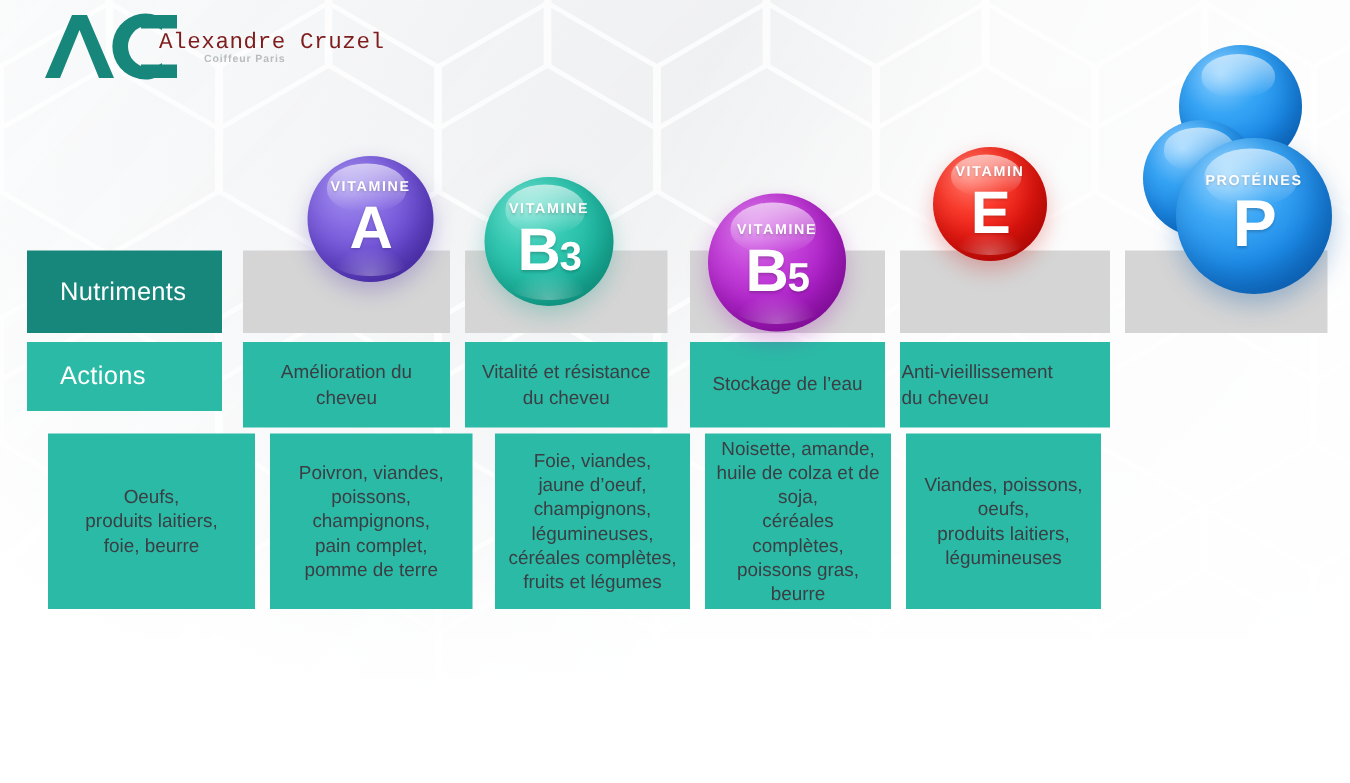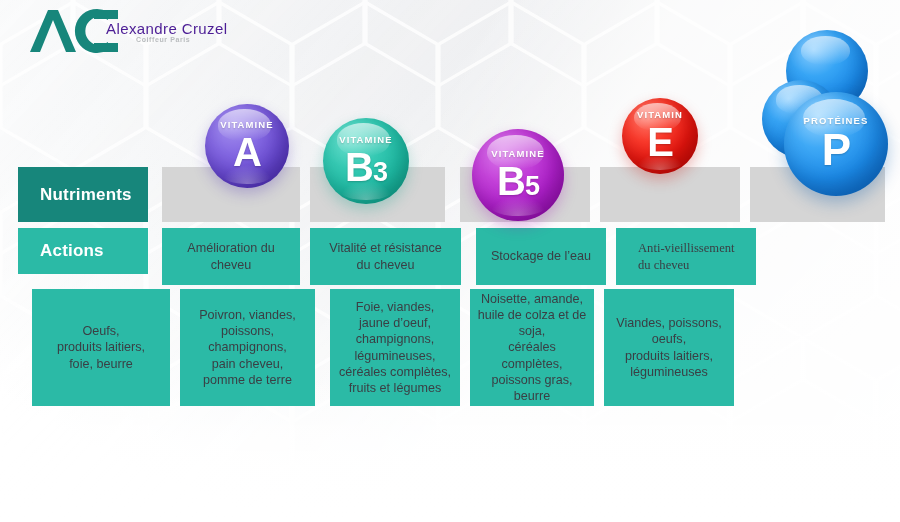--- a/index.html
+++ b/index.html
@@ -53,22 +53,22 @@
     top: 6px;
     width: 260px;
     height: 50px;
   }
   #logo-wordmark {
     position: absolute;
     left: 78px;
     top: 14px;
     font-size: 15px;
     letter-spacing: .4px;
-    color: #4c1d95;
-    font-family: Liberation Sans, sans-serif;
+    color: #7f1d1d;
+    font-family: Liberation Mono, monospace;
     white-space: nowrap;
   }
   #logo-tagline {
     position: absolute;
     left: 108px;
     top: 30px;
     font-size: 7px;
     font-weight: bold;
     letter-spacing: .6px;
     color: #b9bcbe;
@@ -77,41 +77,40 @@
 
   
   .row { position: absolute; display: flex; }
 
   .label-cell {
     width: 130px;
     display: flex;
     align-items: center;
     padding-left: 22px;
     color: #ffffff;
-    font-weight: bold;
+    font-weight: normal;
     font-size: 17px;
     letter-spacing: .2px;
   }
 
   .data-cell {
     display: flex;
     align-items: center;
     justify-content: center;
     text-align: center;
     color: #3a3f44;
     font-size: 12.6px;
     line-height: 1.28;
     padding: 4px 7px;
     white-space: pre-line;
   }
   .data-cell.left {
     justify-content: flex-start;
     text-align: left;
-    padding-left: 22px;
-    font-family: Liberation Serif, serif;
+    padding-left: 1px;
   }
 
   
   #row-nutriments { left: 18px; top: 167px; height: 55px; }
   #row-nutriments .label-cell { background: #17867b; height: 55px; }
   #row-nutriments .data-cell { background: #d5d5d5; height: 55px; }
 
   
   #row-actions { left: 18px; top: 228px; height: 57px; }
   #row-actions .label-cell { background: #2bbaa6; height: 46px; }
@@ -288,40 +287,40 @@
     <div style="width:10px"></div>
     <div class="data-cell" style="width:135px"></div>
   </div>
 
   <div class="row" id="row-actions">
     <div class="label-cell">Actions</div>
     <div style="width:14px"></div>
     <div class="data-cell" style="width:138px">Amélioration du
 cheveu</div>
     <div style="width:10px"></div>
-    <div class="data-cell" style="width:151px">Vitalité et résistance
+    <div class="data-cell" style="width:135px">Vitalité et résistance
 du cheveu</div>
     <div style="width:15px"></div>
     <div class="data-cell" style="width:130px">Stockage de l’eau</div>
     <div style="width:10px"></div>
     <div class="data-cell left" style="width:140px">Anti-vieillissement
 du cheveu</div>
     <div style="width:10px"></div>
   </div>
 
   <div class="row" id="row-aliments">
     <div style="width:14px"></div>
     <div class="data-cell" style="width:138px">Oeufs,
 produits laitiers,
 foie, beurre</div>
     <div style="width:10px"></div>
     <div class="data-cell" style="width:135px">Poivron, viandes,
 poissons,
 champignons,
-pain cheveu,
+pain complet,
 pomme de terre</div>
     <div style="width:15px"></div>
     <div class="data-cell" style="width:130px">Foie, viandes,
 jaune d’oeuf,
 champignons,
 légumineuses,
 céréales complètes,
 fruits et légumes</div>
     <div style="width:10px"></div>
     <div class="data-cell" style="width:124px">Noisette, amande,

